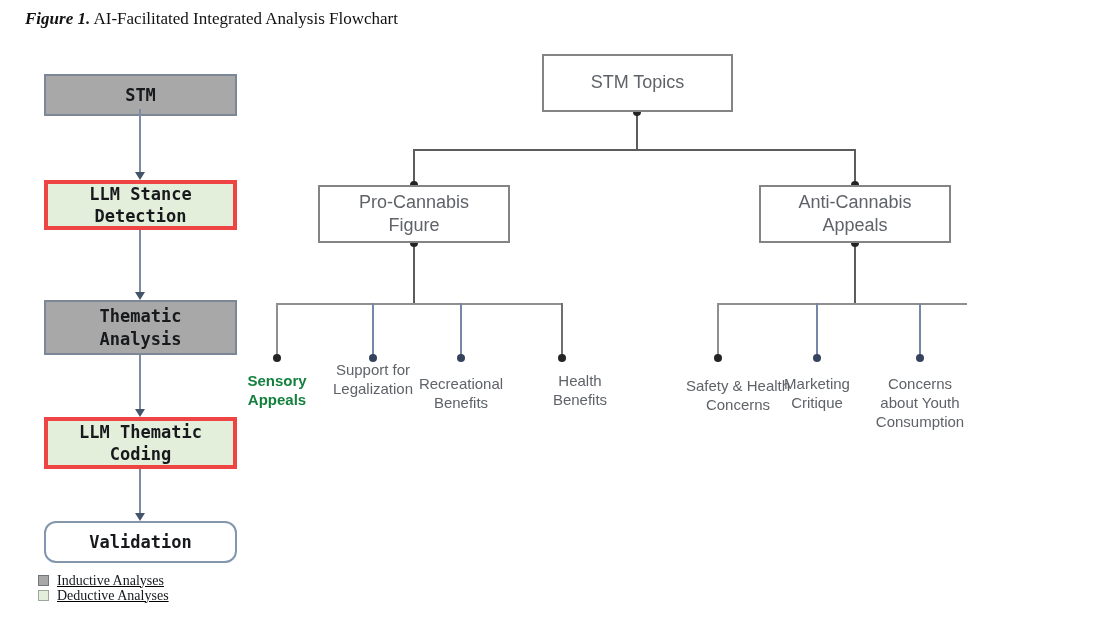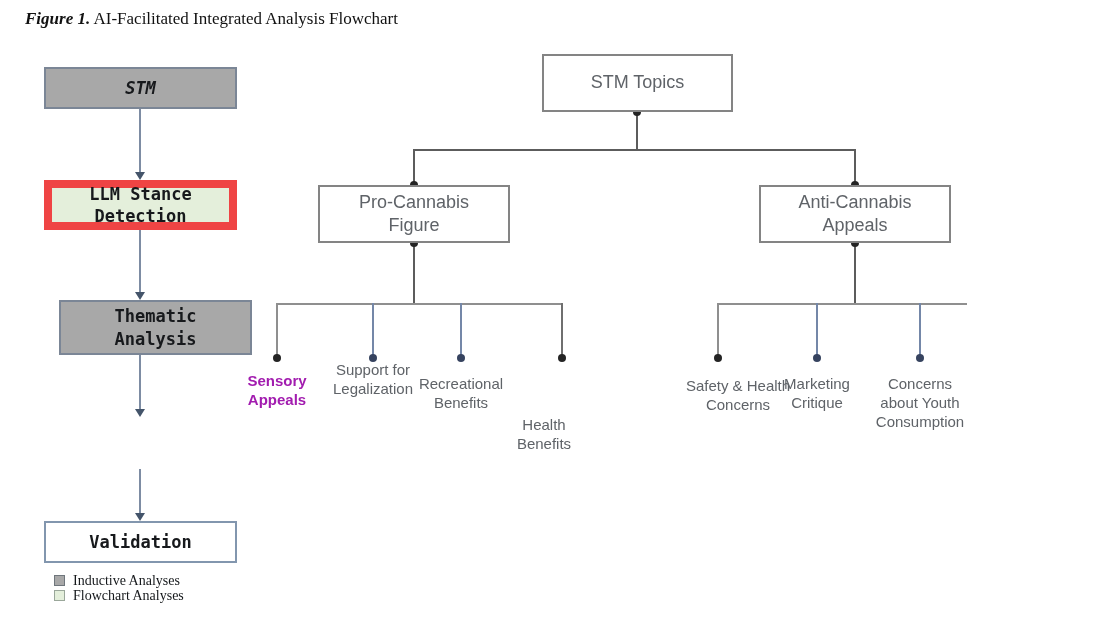--- a/index.html
+++ b/index.html
@@ -18,31 +18,31 @@
 
   
   .pstep {
     position:absolute; left:44px; width:193px; box-sizing:border-box;
     display:flex; align-items:center; justify-content:center;
     font-family:"DejaVu Sans Mono", monospace; font-weight:bold;
     font-size:17px; line-height:1.32; color:#17191c;
     text-align:center; white-space:pre;
   }
   .pstep.inductive { background:#a8a8a8; border:2px solid #7b8696; }
-  .pstep.deductive { background:#e4efdb; border:8px solid #ef4444; }
+  .pstep.deductive { background:#e4efdb; border:4px solid #ef4444; }
   .pstep.none      { background:#ffffff; border:2px solid #8296ae; }
 
   .aline { position:absolute; left:139px; width:2px; background:#7d8ca3; }
   .ahead {
     position:absolute; left:134.5px; width:0; height:0;
     border-left:5.5px solid transparent; border-right:5.5px solid transparent;
     border-top:8px solid #44546a;
   }
 
-  .legend { position:absolute; left:54px; }
+  .legend { position:absolute; left:38px;text-decoration:underline; }
   .legend-row { display:flex; align-items:center; height:15px; }
   .swatch { width:11px; height:11px; margin-right:8px; box-sizing:border-box; }
   .swatch.inductive { background:#a8a8a8; border:1px solid #6f767c; }
   .swatch.deductive { background:#e4efdb; border:1px solid #9aa79a; }
   .legend-label {
     font-family:"Liberation Serif", serif; font-size:14px; color:#15181b;
     white-space:pre;
   }
 
   
@@ -66,60 +66,62 @@
     transform:translate(-50%,-50%);
   }
   .dot-black { background:#242424; }
   .dot-navy  { background:#36435f; }
 
   .leaf {
     position:absolute; transform:translateX(-50%);
     text-align:center; font-size:15px; line-height:19px; color:#5f6368;
     white-space:pre;
   }
-  .leaf.bold { font-weight:bold; color:#a21caf; }
+  .leaf.bold { font-weight:bold; color:#15803d; }
 </style>
 </head>
 <body>
 
 <div id="canvas">
 
   <div class="fig-title"><span class="fig-num">Figure 1.</span><span> AI-Facilitated Integrated Analysis Flowchart</span></div>
 
-  <div class="pstep inductive" style="top:67px; height:42px;font-style:italic;">STM</div>
+  <div class="pstep inductive" style="top:74px; height:42px;">STM</div>
 
   <div class="aline" style="top:109px; height:63px;"></div>
   <div class="ahead" style="top:172px;"></div>
 
   <div class="pstep deductive" style="top:180px; height:50px;">LLM Stance
 Detection</div>
 
   <div class="aline" style="top:230px; height:62px;"></div>
   <div class="ahead" style="top:292px;"></div>
 
-  <div class="pstep inductive" style="top:300px; height:55px;margin-left:15px;">Thematic
+  <div class="pstep inductive" style="top:300px; height:55px;">Thematic
 Analysis</div>
 
   <div class="aline" style="top:355px; height:54px;"></div>
   <div class="ahead" style="top:409px;"></div>
 
+  <div class="pstep deductive" style="top:417px; height:52px;">LLM Thematic
+Coding</div>
 
   <div class="aline" style="top:469px; height:44px;"></div>
   <div class="ahead" style="top:513px;"></div>
 
-  <div class="pstep none" style="top:521px; height:42px;">Validation</div>
+  <div class="pstep none" style="top:521px; height:42px;border-radius:12px;">Validation</div>
 
   <div class="legend" style="top:573px;">
     <div class="legend-row">
       <span class="swatch inductive"></span>
       <span class="legend-label">Inductive Analyses</span>
     </div>
     <div class="legend-row">
       <span class="swatch deductive"></span>
-      <span class="legend-label">Flowchart Analyses</span>
+      <span class="legend-label">Deductive Analyses</span>
     </div>
   </div>
 
   <div class="vline c-dark" style="left:636px; top:112px; height:38px;"></div>
   <div class="hline c-dark" style="left:413px; top:149px; width:443px;"></div>
   <div class="vline c-dark" style="left:413px; top:149px; height:36px;"></div>
   <div class="vline c-dark" style="left:854px; top:149px; height:36px;"></div>
 
   <div class="vline c-dark" style="left:413px; top:243px; height:60px;"></div>
   <div class="vline c-dark" style="left:854px; top:243px; height:60px;"></div>
@@ -159,21 +161,21 @@
 
   <div class="tnode" style="left:759px; top:185px; width:192px; height:58px;">Anti-Cannabis
 Appeals</div>
 
   <div class="leaf bold" style="left:277px; top:371px;">Sensory
 Appeals</div>
   <div class="leaf" style="left:373px; top:360px;text-align:center;">Support for
 Legalization</div>
   <div class="leaf" style="left:461px; top:374px;">Recreational
 Benefits</div>
-  <div class="leaf" style="left:544px; top:371px;margin-top:44px;">Health
+  <div class="leaf" style="left:580px; top:371px;">Health
 Benefits</div>
 
   <div class="leaf" style="left:738px; top:376px;">Safety &amp; Health
 Concerns</div>
   <div class="leaf" style="left:817px; top:374px;">Marketing
 Critique</div>
   <div class="leaf" style="left:920px; top:374px;">Concerns
 about Youth
 Consumption</div>
 

